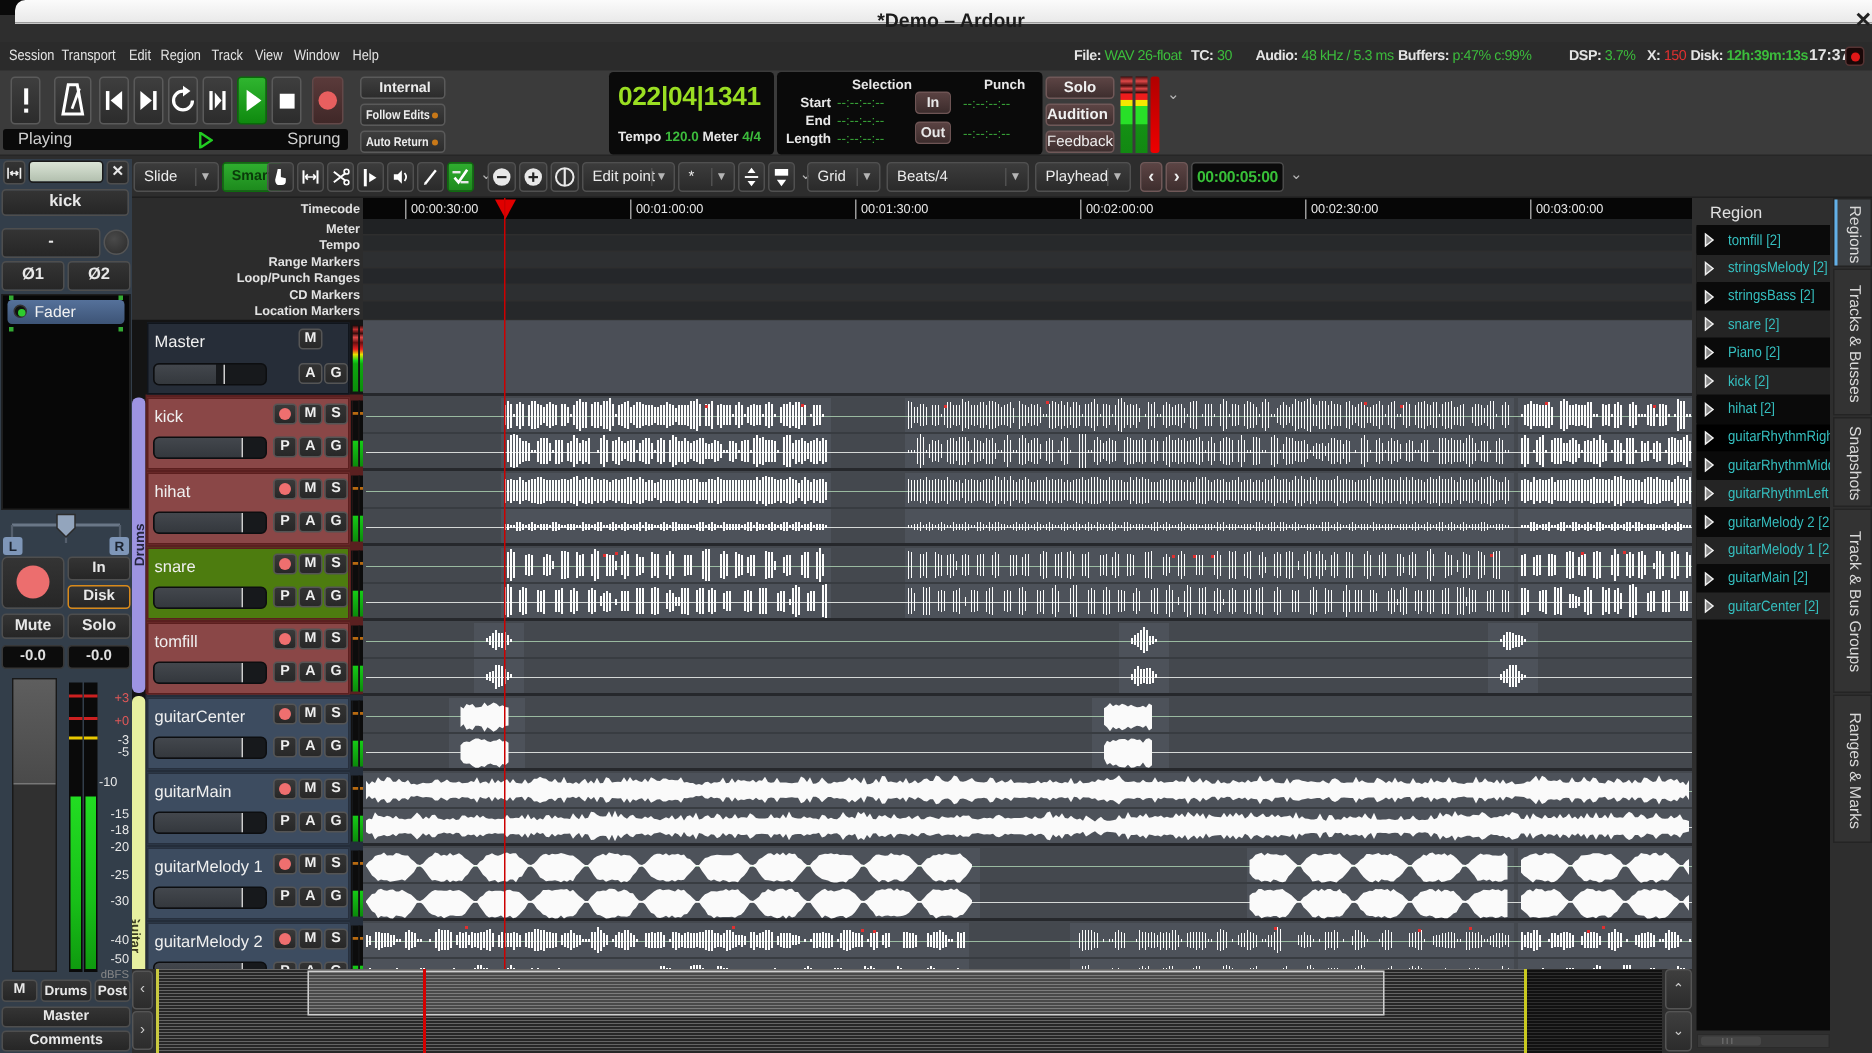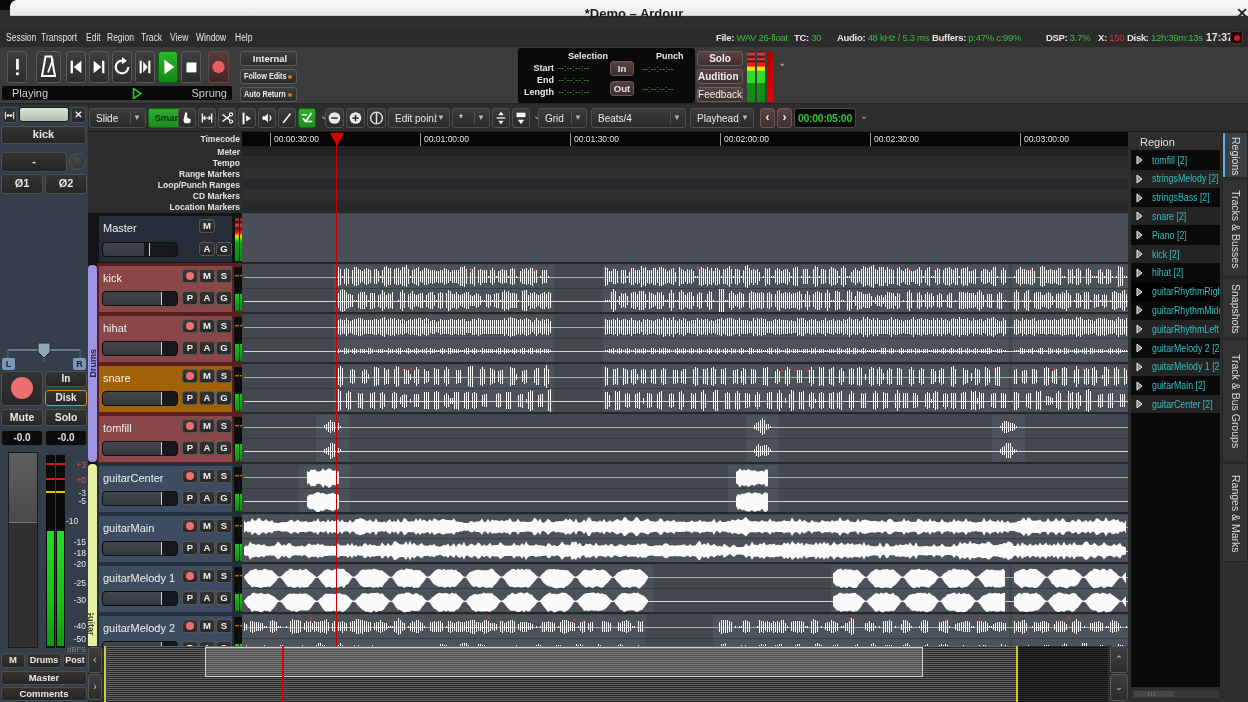--- a/index.html
+++ b/index.html
@@ -24,21 +24,21 @@
     <span class="abs" style="left:170px;font-size:10px;transform:scaleX(.85);transform-origin:0 50%">View</span>
     <span class="abs" style="left:196px;font-size:10px;transform:scaleX(.85);transform-origin:0 50%">Window</span>
     <span class="abs" style="left:235px;font-size:10px;transform:scaleX(.85);transform-origin:0 50%">Help</span>
 <div class="abs" style="left:0;top:0;width:1248px;height:19px;font-size:9.5px;font-weight:bold;letter-spacing:-0.3px;line-height:19px">
 <span class="abs" style="left:716px">File: <span style="color:#3cbc3c;font-weight:normal">WAV 26-float</span></span>
 <span class="abs" style="left:794px">TC: <span style="color:#3cbc3c;font-weight:normal">30</span></span>
 <span class="abs" style="left:837px">Audio: <span style="color:#3cbc3c;font-weight:normal">48 kHz /  5.3 ms</span></span>
 <span class="abs" style="left:932px">Buffers: <span style="color:#3cbc3c;font-weight:normal">p:47% c:99%</span></span>
 <span class="abs" style="left:1046px">DSP: <span style="color:#3cbc3c;font-weight:normal"> 3.7%</span></span>
 <span class="abs" style="left:1098px">X: <span style="color:#e03030;font-weight:normal">150</span></span>
-<span class="abs" style="left:1127px">Disk: <span style="color:#3cbc3c;font-weight:normal">12h:39m:13s</span></span>
+<span class="abs" style="left:1127px">Disk: <span style="color:#3cbc3c;font-weight:bold">12h:39m:13s</span></span>
 <span class="abs" style="left:1206px;font-size:10.5px;letter-spacing:0">17:37</span>
     </div>
 <div class="abs" style="left:1230px;top:3px;width:13px;height:13px;background:#1a0808;border:1px solid #553333;border-radius:3px">
       <div class="abs" style="left:2.5px;top:2.5px;width:6px;height:6px;border-radius:50%;background:#e01818"></div>
     </div>
 </div>
 
 <div class="abs" style="left:0;top:47px;width:1248px;height:57px;background:#3b3b3b;border-bottom:1px solid #262626">
 <div style="position:absolute;left:7px;top:4px;width:20px;height:32px;background:linear-gradient(#3e3e3e,#2c2c2c);border:1px solid #5a5a5a;border-radius:3px;box-sizing:border-box"><svg width="100%" height="100%" viewBox="0 0 20 30">
         <rect x="9" y="6" width="3" height="12" fill="#fff"></rect>
@@ -77,20 +77,24 @@
     <div style="position:absolute;left:2px;top:39px;width:230px;height:14px;background:#0a0a0a;border-radius:2px">
       <span style="position:absolute;left:10px;top:1px;font-size:11px;color:#d0d0d0">Playing</span>
       <svg style="position:absolute;left:130px;top:2px" width="10" height="11" viewBox="0 0 10 11">
         <path d="M1.5 0.5 L1.5 10.5 L9 5.5 Z" fill="none" stroke="#22cc22" stroke-width="1.6"></path>
       </svg>
       <span style="position:absolute;right:5px;top:1px;font-size:11px;color:#d0d0d0">Sprung</span>
     </div>
     <div style="position:absolute;left:240px;top:4px;width:57px;height:15px;background:linear-gradient(#3e3e3e,#2c2c2c);border:1px solid #5a5a5a;border-radius:3px;box-sizing:border-box;color:#ececec;font-size:9.5px;font-weight:bold;text-align:center;line-height:13px;padding-left:3px;white-space:nowrap"><span style="">Internal</span></div>
     <div style="position:absolute;left:240px;top:22px;width:57px;height:15px;background:linear-gradient(#3e3e3e,#2c2c2c);border:1px solid #5a5a5a;border-radius:3px;box-sizing:border-box;color:#ececec;font-size:8.5px;font-weight:bold;text-align:left;line-height:13px;padding-left:3px;white-space:nowrap"><span style="transform:scaleX(.85);transform-origin:0 50%;display:inline-block;">Follow Edits</span><div style="position:absolute;right:4px;top:50%;transform:translateY(-50%);width:4px;height:4px;border-radius:50%;background:#c87818"></div></div>
     <div style="position:absolute;left:240px;top:40px;width:57px;height:15px;background:linear-gradient(#3e3e3e,#2c2c2c);border:1px solid #5a5a5a;border-radius:3px;box-sizing:border-box;color:#ececec;font-size:8.5px;font-weight:bold;text-align:left;line-height:13px;padding-left:3px;white-space:nowrap"><span style="transform:scaleX(.85);transform-origin:0 50%;display:inline-block;">Auto Return</span><div style="position:absolute;right:4px;top:50%;transform:translateY(-50%);width:4px;height:4px;border-radius:50%;background:#c87818"></div></div>
+    <div style="position:absolute;left:406px;top:1px;width:110px;height:55px;background:#0a0a0a;border-radius:3px">
+      <div style="position:absolute;left:6px;top:6px;font-size:17.5px;font-weight:bold;color:#9ade22;letter-spacing:-0.2px;white-space:nowrap">022|04|1341</div>
+      <div style="position:absolute;left:6px;top:38px;font-size:9px;font-weight:bold;color:#e8e8e8;white-space:nowrap">Tempo <span style="color:#3cbc3c">120.0</span> Meter <span style="color:#3cbc3c">4/4</span></div>
+    </div>
     <div style="position:absolute;left:518px;top:1px;width:177px;height:55px;background:#0a0a0a;border-radius:3px;font-size:9px;font-weight:bold;color:#e8e8e8">
       <div style="position:absolute;left:50px;top:3px">Selection</div>
       <div style="position:absolute;left:138px;top:3px">Punch</div>
       <div style="position:absolute;left:8px;top:15px;width:28px;text-align:right">Start</div>
       <div style="position:absolute;left:40px;top:15px"><span style="color:#3aa83a;font-weight:normal">--:--:--:--</span></div>
       <div style="position:absolute;left:8px;top:27px;width:28px;text-align:right">End</div>
       <div style="position:absolute;left:40px;top:27px"><span style="color:#3aa83a;font-weight:normal">--:--:--:--</span></div>
       <div style="position:absolute;left:2px;top:39px;width:34px;text-align:right">Length</div>
       <div style="position:absolute;left:40px;top:39px"><span style="color:#3aa83a;font-weight:normal">--:--:--:--</span></div>
       <div style="position:absolute;left:92px;top:13px;width:24px;height:15px;background:linear-gradient(#5a4242,#3c2c2c);border:1px solid #6e5454;border-radius:3px;text-align:center;line-height:14px;font-size:9.5px;box-sizing:border-box">In</div>
@@ -284,21 +288,21 @@
       <div style="position:absolute;left:3px;top:25px;width:76px;height:15px;background:#17191c;border:1px solid #0d0e10;border-radius:4px;box-sizing:border-box;overflow:hidden">
         <div style="position:absolute;left:0;top:0;bottom:0;width:78%;background:linear-gradient(#43474d,#34383d);border-radius:3px 0 0 3px"></div>
         <div style="position:absolute;left:78%;top:0;bottom:0;width:1px;background:#cfcfcf"></div>
       </div>
       <div style="position:absolute;left:83px;top:25px;width:16px;height:14px;background:linear-gradient(#333,#282828);border:1px solid #555;border-radius:3px;box-sizing:border-box;color:#eee;font-size:9.5px;font-weight:bold;text-align:center;line-height:12px;">P</div>
       <div style="position:absolute;left:100px;top:25px;width:16px;height:14px;background:linear-gradient(#333,#282828);border:1px solid #555;border-radius:3px;box-sizing:border-box;color:#eee;font-size:9.5px;font-weight:bold;text-align:center;line-height:12px;">A</div>
       <div style="position:absolute;left:117px;top:25px;width:16px;height:14px;background:linear-gradient(#333,#282828);border:1px solid #555;border-radius:3px;box-sizing:border-box;color:#eee;font-size:9.5px;font-weight:bold;text-align:center;line-height:12px;">G</div>
     </div>
     <div style="position:absolute;left:146px;top:104px;width:4px;height:44px;background:linear-gradient(to top,#0b8a0b 0%,#16c916 38%,#0c0c0c 40%,#0c0c0c 78%,#b86a10 79%,#b86a10 82%,#0c0c0c 83%);border-left:1px solid #111;border-right:1px solid #111;box-sizing:content-box"></div>
     <div style="position:absolute;left:151px;top:104px;width:4px;height:44px;background:linear-gradient(to top,#0b8a0b 0%,#16c916 38%,#0c0c0c 40%,#0c0c0c 78%,#b86a10 79%,#b86a10 82%,#0c0c0c 83%);border-left:1px solid #111;border-right:1px solid #111;box-sizing:content-box"></div>
-    <div style="position:absolute;left:10px;top:152px;width:135px;height:48px;background:#a16207;border:1px solid #5c1f1f;box-sizing:border-box;overflow:hidden">
+    <div style="position:absolute;left:10px;top:152px;width:135px;height:48px;background:#4d7c0f;border:1px solid #5c1f1f;box-sizing:border-box;overflow:hidden">
       <div style="position:absolute;left:4px;top:6px;font-size:11px;color:#f0f0f0">snare</div>
       <div style="position:absolute;left:83px;top:3px;width:16px;height:14px;background:linear-gradient(#3a3a3a,#272727);border:1px solid #555;border-radius:3px;box-sizing:border-box">
         <div style="position:absolute;left:3px;top:2px;width:8px;height:8px;border-radius:50%;background:#ef6f6f"></div>
       </div>
       <div style="position:absolute;left:100px;top:3px;width:16px;height:14px;background:linear-gradient(#333,#282828);border:1px solid #555;border-radius:3px;box-sizing:border-box;color:#eee;font-size:9.5px;font-weight:bold;text-align:center;line-height:12px;">M</div>
       <div style="position:absolute;left:117px;top:3px;width:16px;height:14px;background:linear-gradient(#333,#282828);border:1px solid #555;border-radius:3px;box-sizing:border-box;color:#eee;font-size:9.5px;font-weight:bold;text-align:center;line-height:12px;">S</div>
       <div style="position:absolute;left:3px;top:25px;width:76px;height:15px;background:#17191c;border:1px solid #0d0e10;border-radius:4px;box-sizing:border-box;overflow:hidden">
         <div style="position:absolute;left:0;top:0;bottom:0;width:78%;background:linear-gradient(#43474d,#34383d);border-radius:3px 0 0 3px"></div>
         <div style="position:absolute;left:78%;top:0;bottom:0;width:1px;background:#cfcfcf"></div>
       </div>
@@ -489,20 +493,31 @@
 <div style="position:absolute;left:2px;top:1px;width:15px;height:16px;background:linear-gradient(#343434,#262626);border:1px solid #4e4e4e;border-radius:3px;box-sizing:border-box;color:#e8e8e8;font-size:8px;font-weight:bold;text-align:center;line-height:13px;"><svg width="11" height="11" viewBox="0 0 12 12" style="margin-top:2px">
         <path d="M1.5 2 L1.5 10 M10.5 2 L10.5 10 M3 6 L9 6 M3 6 L5 4.5 M3 6 L5 7.5 M9 6 L7 4.5 M9 6 L7 7.5" stroke="#eee" stroke-width="1.2" fill="none"></path>
       </svg></div>
     <div style="position:absolute;left:19px;top:1px;width:50px;height:15px;background:linear-gradient(#dae4d6,#b2bfae);border:1px solid #1a1a1a;border-radius:3px"></div>
     <div style="position:absolute;left:71px;top:1px;width:15px;height:16px;background:linear-gradient(#343434,#262626);border:1px solid #4e4e4e;border-radius:3px;box-sizing:border-box;color:#e8e8e8;font-size:10px;font-weight:bold;text-align:center;line-height:13px;">✕</div>
     <div style="position:absolute;left:1px;top:20px;width:85px;height:18px;background:linear-gradient(#343434,#262626);border:1px solid #4e4e4e;border-radius:3px;box-sizing:border-box;color:#e8e8e8;font-size:11px;font-weight:bold;text-align:center;line-height:15px;">kick</div>
     <div style="position:absolute;left:1px;top:46px;width:66px;height:20px;background:linear-gradient(#343434,#262626);border:1px solid #4e4e4e;border-radius:3px;box-sizing:border-box;color:#e8e8e8;font-size:11px;font-weight:bold;text-align:center;line-height:17px;">-</div>
     <div style="position:absolute;left:69px;top:47px;width:17px;height:17px;border-radius:50%;background:radial-gradient(circle at 40% 35%,#4a4a4a,#2a2a2a);border:1px solid #555"></div>
     <div style="position:absolute;left:1px;top:68px;width:42px;height:20px;background:linear-gradient(#343434,#262626);border:1px solid #4e4e4e;border-radius:3px;box-sizing:border-box;color:#e8e8e8;font-size:11px;font-weight:bold;text-align:center;line-height:17px;">Ø1</div>
     <div style="position:absolute;left:45px;top:68px;width:42px;height:20px;background:linear-gradient(#343434,#262626);border:1px solid #4e4e4e;border-radius:3px;box-sizing:border-box;color:#e8e8e8;font-size:11px;font-weight:bold;text-align:center;line-height:17px;">Ø2</div>
+    <div style="position:absolute;left:1px;top:90px;width:86px;height:144px;background:#070707;border:1px solid #1e1e1e;box-sizing:border-box">
+      <div style="position:absolute;left:3px;top:3px;width:78px;height:16px;background:linear-gradient(#55719a,#3d5476);border-radius:3px">
+        <div style="position:absolute;left:4px;top:3px;width:9px;height:9px;border-radius:50%;background:#111;border:1px solid #333"></div>
+        <div style="position:absolute;left:6.5px;top:5.5px;width:5px;height:5px;border-radius:50%;background:#2ecc2e"></div>
+        <div style="position:absolute;left:18px;top:1.5px;font-size:10.5px;color:#f2f2f2">Fader</div>
+      </div>
+      <div style="position:absolute;left:4px;top:0px;width:3px;height:3px;background:#3a3"></div>
+      <div style="position:absolute;left:77px;top:0px;width:3px;height:3px;background:#3a3"></div>
+      <div style="position:absolute;left:4px;top:21px;width:3px;height:3px;background:#3a3"></div>
+      <div style="position:absolute;left:77px;top:21px;width:3px;height:3px;background:#3a3"></div>
+    </div>
     <svg style="position:absolute;left:0;top:234px" width="88" height="28" viewBox="0 0 88 28">
       <path d="M8 10 L80 10" stroke="#6a7787" stroke-width="2"></path>
       <path d="M8 10 L8 24 M80 10 L80 24" stroke="#555f6d" stroke-width="1.5"></path>
       <path d="M44 4 L44 22" stroke="#555f6d" stroke-width="1.5"></path>
       <path d="M38 3 L50 3 L50 12 L44 18 L38 12 Z" fill="#93a5bd" stroke="#2c2c2c" stroke-width="1"></path>
     </svg>
     <div style="position:absolute;left:2px;top:252px;width:13px;height:12px;background:#7e96b8;border-radius:2px;color:#1c2430;font-size:9px;font-weight:bold;text-align:center;line-height:12px">L</div>
     <div style="position:absolute;left:73px;top:252px;width:13px;height:12px;background:#7e96b8;border-radius:2px;color:#1c2430;font-size:9px;font-weight:bold;text-align:center;line-height:12px">R</div>
     <div style="position:absolute;left:1px;top:265px;width:42px;height:35px;background:linear-gradient(#343434,#262626);border:1px solid #4e4e4e;border-radius:4px;box-sizing:border-box">
       <div style="position:absolute;left:9px;top:5px;width:22px;height:22px;border-radius:50%;background:#ec6e6e"></div>

